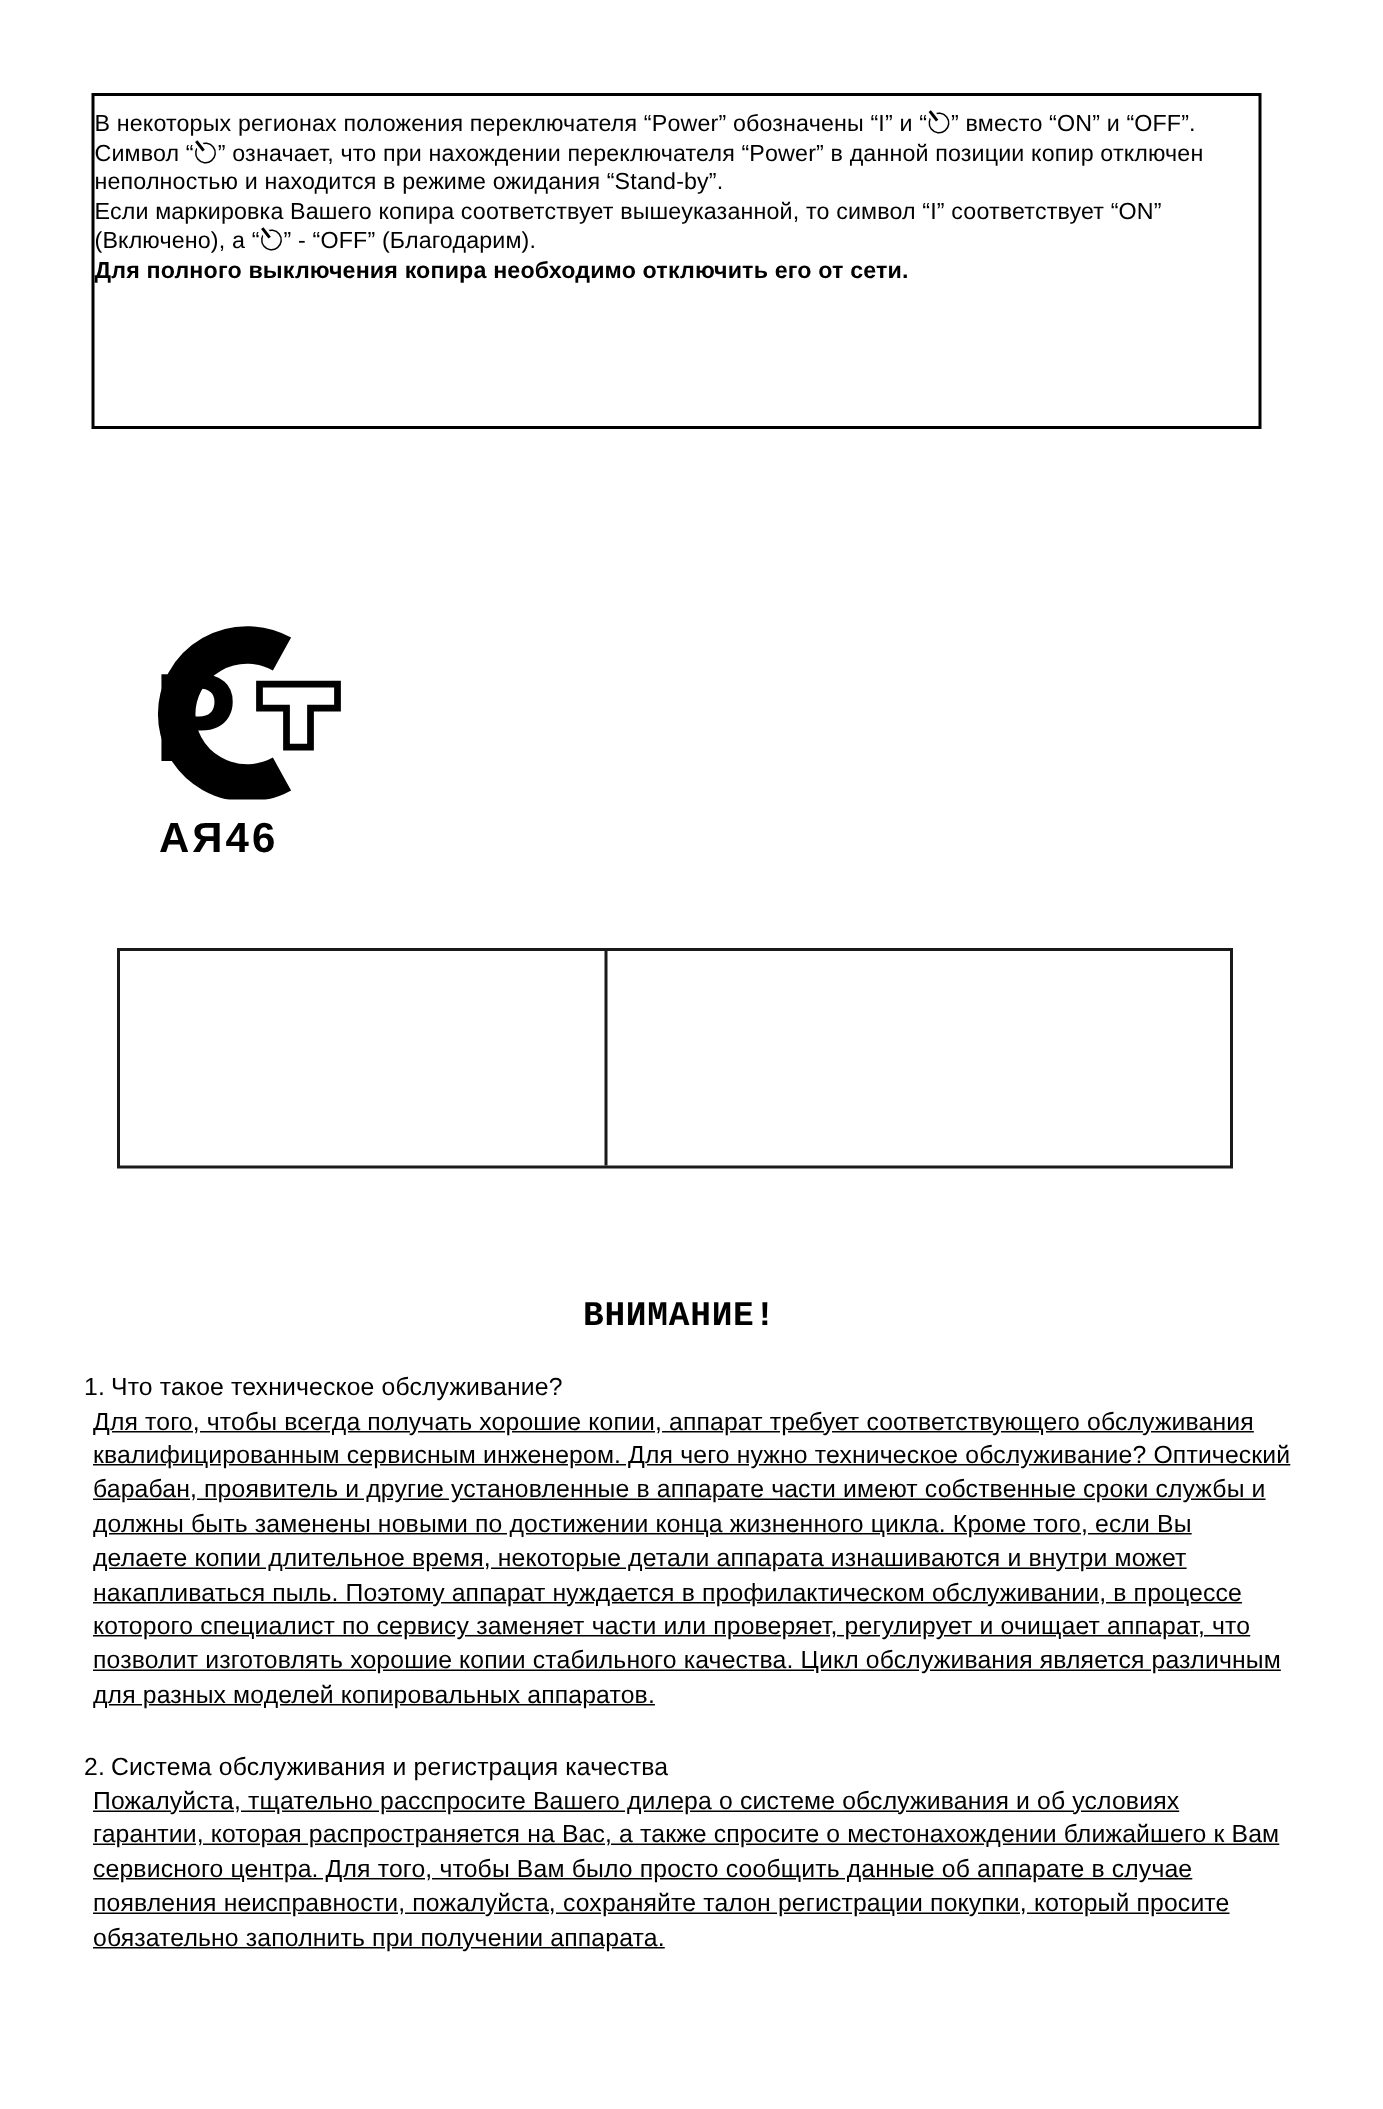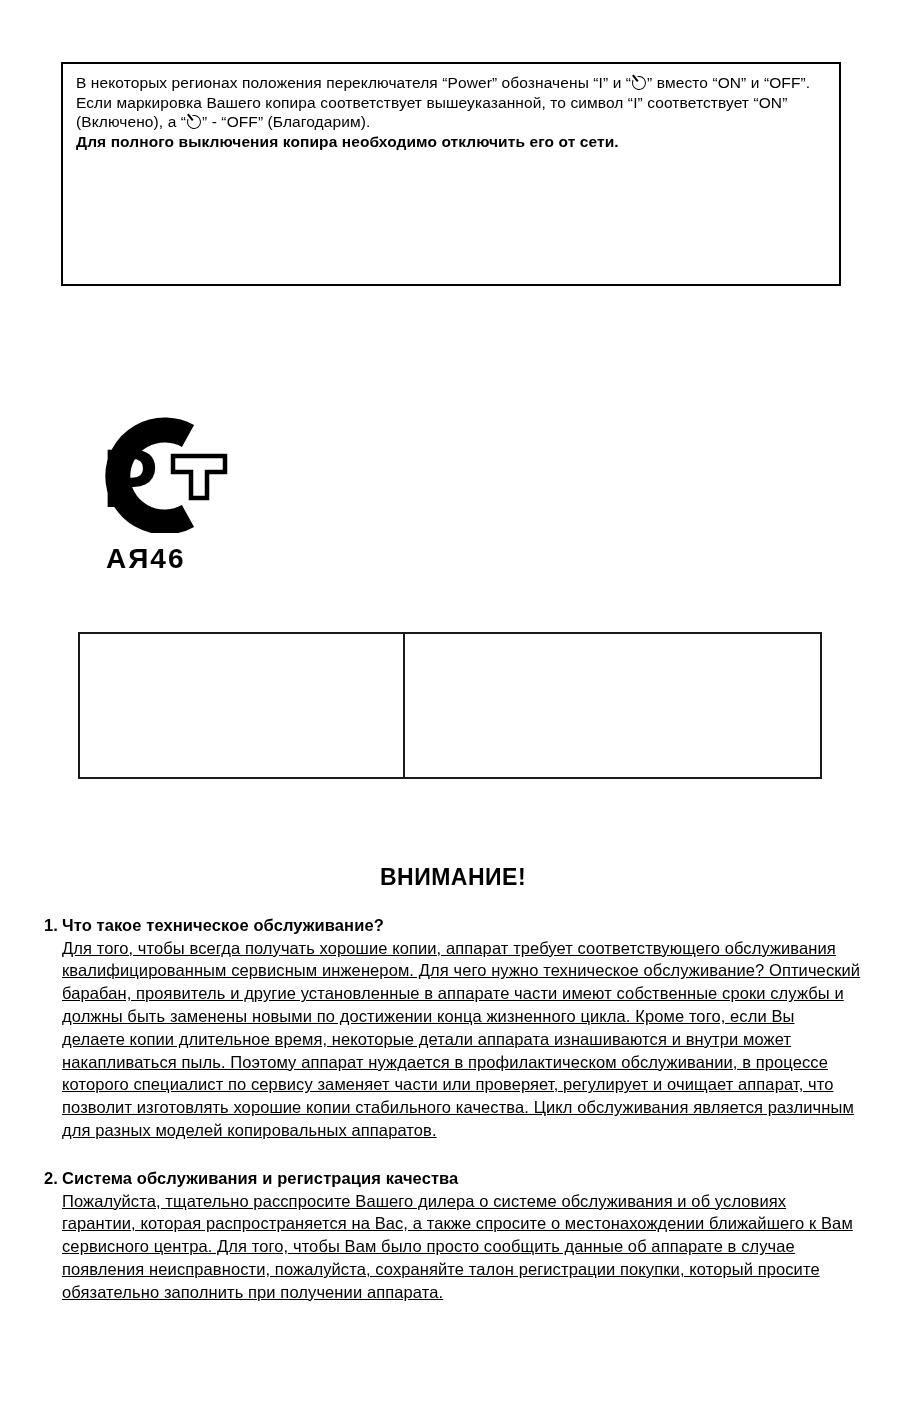--- a/index.html
+++ b/index.html
@@ -14,21 +14,21 @@
     overflow: hidden;
   }
 
   
   .notice-box {
     position: absolute;
     left: 61px; top: 62px;
     width: 780px; height: 224px;
     box-sizing: border-box;
     border: 2px solid #000;
-    padding: 9px 12px 8px 13px;
+    padding: 9px 12px 8px 0;
     font-size: 15.5px;
     line-height: 19.6px;
     letter-spacing: 0.1px;
   }
   .notice-line { margin: 0; }
   .notice-line.bold { font-weight: bold; }
 
   .standby-icon {
     display: inline-block;
     width: 12px; height: 12px;
@@ -79,34 +79,36 @@
     width: 818px;
     font-size: 16.5px;
     line-height: 22.8px;
     letter-spacing: 0.1px;
   }
   .main h1 {
     margin: 0 0 9px 0;
     text-align: center;
     font-size: 23px;
     letter-spacing: 0.5px;
+    font-family: Liberation Mono, monospace;
   }
   .intro { margin: 0; }
   .section { margin-top: 25px; }
-  .sec-head { font-weight: bold; }
+  .sec-head { font-weight: normal; margin-left: 12px; }
   .sec-num { display: inline-block; width: 18px; }
   .sec-body { margin-left: 18px; text-decoration: underline; }
 </style>
 </head>
 <body>
 
 <div class="page">
 
   <div class="notice-box" id="notice-box">
       <p class="notice-line"><span>В некоторых регионах положения переключателя “Power” обозначены “I” и “</span><span class="standby-icon"></span><span>” вместо “ON” и “OFF”.</span></p>
+      <p class="notice-line"><span>Символ “</span><span class="standby-icon"></span><span>” означает, что при нахождении переключателя “Power” в данной позиции копир отключен неполностью и находится в режиме ожидания “Stand-by”.</span></p>
       <p class="notice-line"><span>Если маркировка Вашего копира соответствует вышеуказанной, то символ “I” соответствует “ON” (Включено), а “</span><span class="standby-icon"></span><span>” - “OFF” (Благодарим).</span></p>
       <p class="notice-line bold"><span>Для полного выключения копира необходимо отключить его от сети.</span></p>
     </div>
 
   <div class="cert-block">
     <svg class="cert-logo" width="152" height="118" viewBox="0 0 152 118">
 
       <path d="M 110 21 A 47 46 0 1 0 110 101" fill="none" stroke="#000" stroke-width="25"></path>
 
       <text x="24" y="92" font-family="Liberation Sans, DejaVu Sans, sans-serif" font-weight="bold" font-size="84" fill="#000">Р</text>

